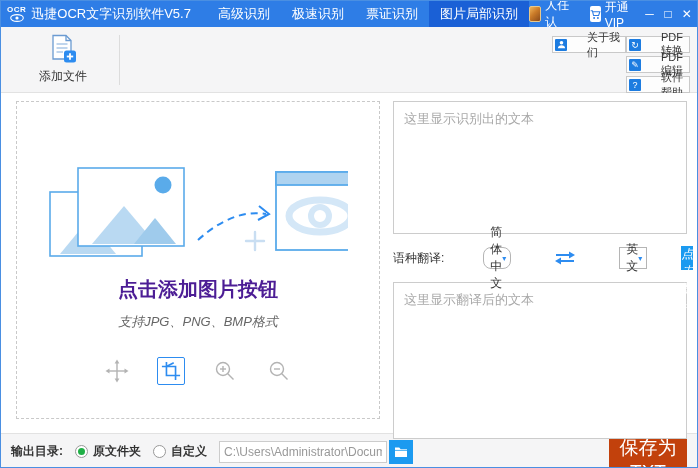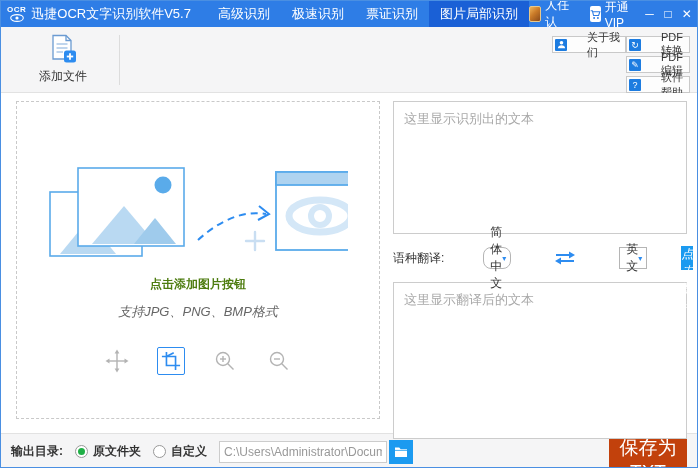--- a/index.html
+++ b/index.html
@@ -31,21 +31,21 @@
   .mini-btn { display:flex; align-items:center; gap:20px; background:#fdfdfd; border:1px solid #c9c9c9; font-size:11px; color:#333; padding:1px 4px 1px 2px; height:17px; cursor:pointer; }
   .mini-ic { width:12px; height:12px; background:#1d7ce0; color:#fff; font-size:9px; line-height:12px; text-align:center; border-radius:1px; flex:0 0 12px; display:flex; align-items:center; justify-content:center; }
   .about-btn { position:absolute; right:71px; top:9px; width:74px; }
   .pdf-stack { position:absolute; right:7px; top:9px; display:flex; flex-direction:column; gap:3px; }
   .pdf-stack .mini-btn { width:64px; }
 
   
   .main { position:relative; height:340px; background:#fff; }
   .dropzone { position:absolute; left:15px; top:8px; width:364px; height:318px; border:1px dashed #c9c9c9; display:flex; flex-direction:column; align-items:center; cursor:pointer; }
   .illustration { margin-top:56px; }
-  .cta { margin-top:14px; font-size:12px; font-weight:bold; color:#4d7c0f; }
+  .cta { margin-top:14px; font-size:20px; font-weight:bold; color:#4c1d95; }
   .formats { margin-top:10px; font-size:13px; color:#666;font-style:italic; }
   .tool-row { margin-top:26px; display:flex; align-items:center; gap:26px; }
   .tool { width:28px; height:28px; display:flex; align-items:center; justify-content:center; cursor:pointer; }
   .tool.crop-active { border:1px solid #2d8cf0; border-radius:2px; background:#fff; }
 
   .right-panel { position:absolute; left:392px; top:8px; width:294px; }
   textarea { border:1px solid #ccc; resize:none; font-size:13px; padding:8px 10px; color:#333; outline:none; width:294px; display:block; background:#fff; }
   textarea::placeholder { color:#a9a9a9; }
   .ocr-text { height:133px; }
   .translate-row { margin-top:12px; height:24px; display:flex; align-items:center;gap:34px; }

